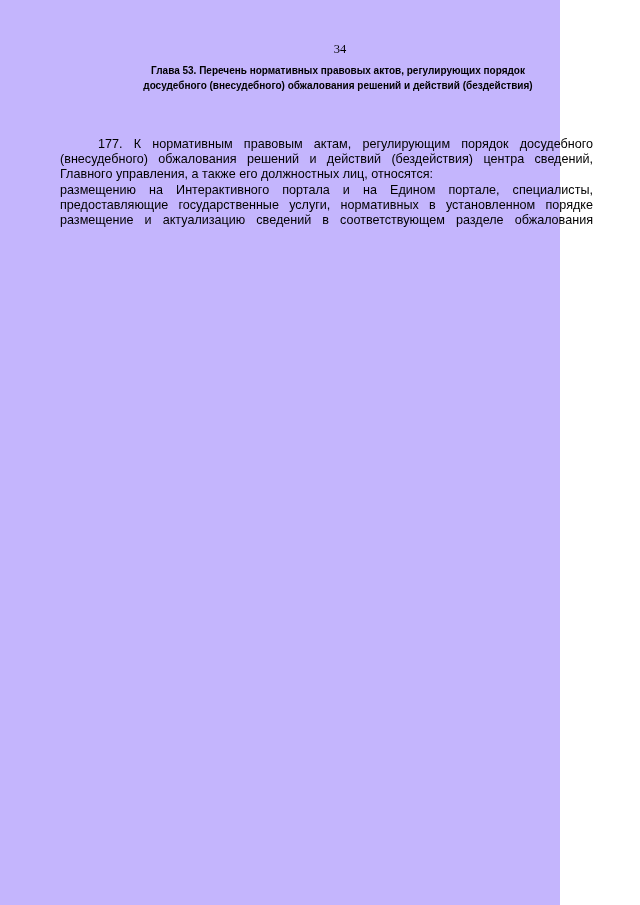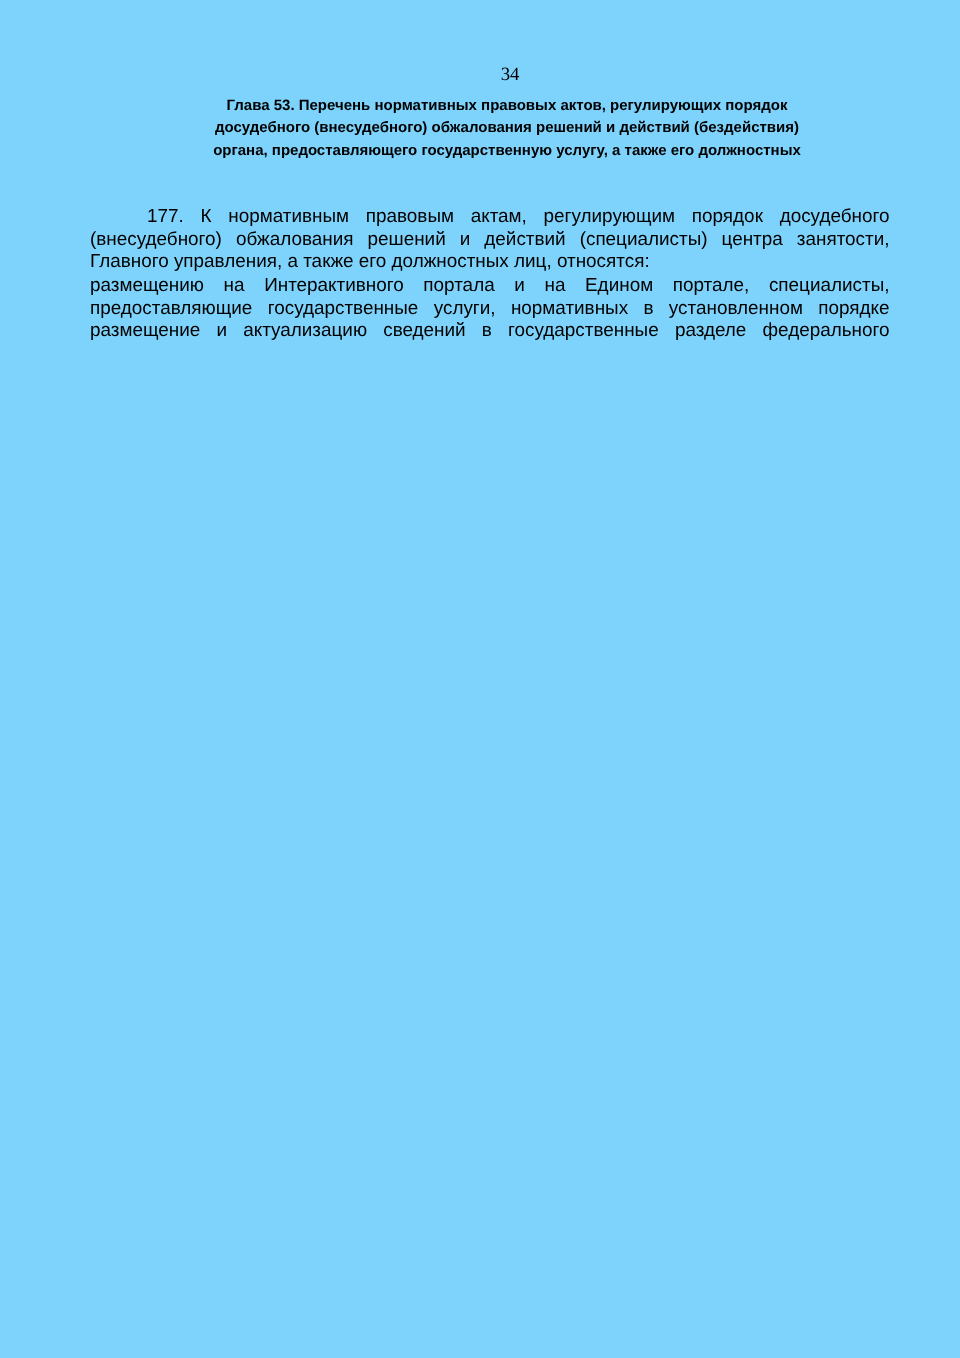--- a/index.html
+++ b/index.html
@@ -11,23 +11,23 @@
       width: 640px;
       height: 905px;
       position: relative;
       overflow: hidden;
       color: #000000;
     }
     .page {
       position: absolute;
       left: 0;
       top: 0;
-      width: 640px;
+      width: 560px;
       height: 905px;
-      background: #7dd3fc;
+      background: #c4b5fd;
     }
     .page-number {
       position: absolute;
       top: 42px;
       left: 0;
       width: 680px;
       text-align: center;
       font-family: "Liberation Serif", serif;
       font-size: 12.5px;
       line-height: 14px;
@@ -70,33 +70,32 @@
 </head>
 <body>
 
 <div class="page">
 
   <div class="page-number">34</div>
 
   <div class="heading">
     <span>Глава 53. Перечень нормативных правовых актов, регулирующих порядок</span>
     <span>досудебного (внесудебного) обжалования решений и действий (бездействия)</span>
-    <span>органа, предоставляющего государственную услугу, а также его должностных</span>
   </div>
 
   <div class="body-text">
 
     <div>
       <span class="line indent">177. К нормативным правовым актам, регулирующим порядок досудебного</span>
-      <span class="line">(внесудебного) обжалования решений и действий (специалисты) центра занятости,</span>
+      <span class="line">(внесудебного) обжалования решений и действий (бездействия) центра сведений,</span>
       <span class="line last">Главного управления, а также его должностных лиц, относятся:</span>
     </div>
 
 
 
     <div>
       <span class="line">размещению на Интерактивного портала и на Едином портале, специалисты,</span>
       <span class="line">предоставляющие государственные услуги, нормативных в установленном порядке</span>
-      <span class="line">размещение и актуализацию сведений в государственные разделе федерального</span>
+      <span class="line">размещение и актуализацию сведений в соответствующем разделе обжалования</span>
     </div>
 
   </div>
 </div>
 
 </body></html>

